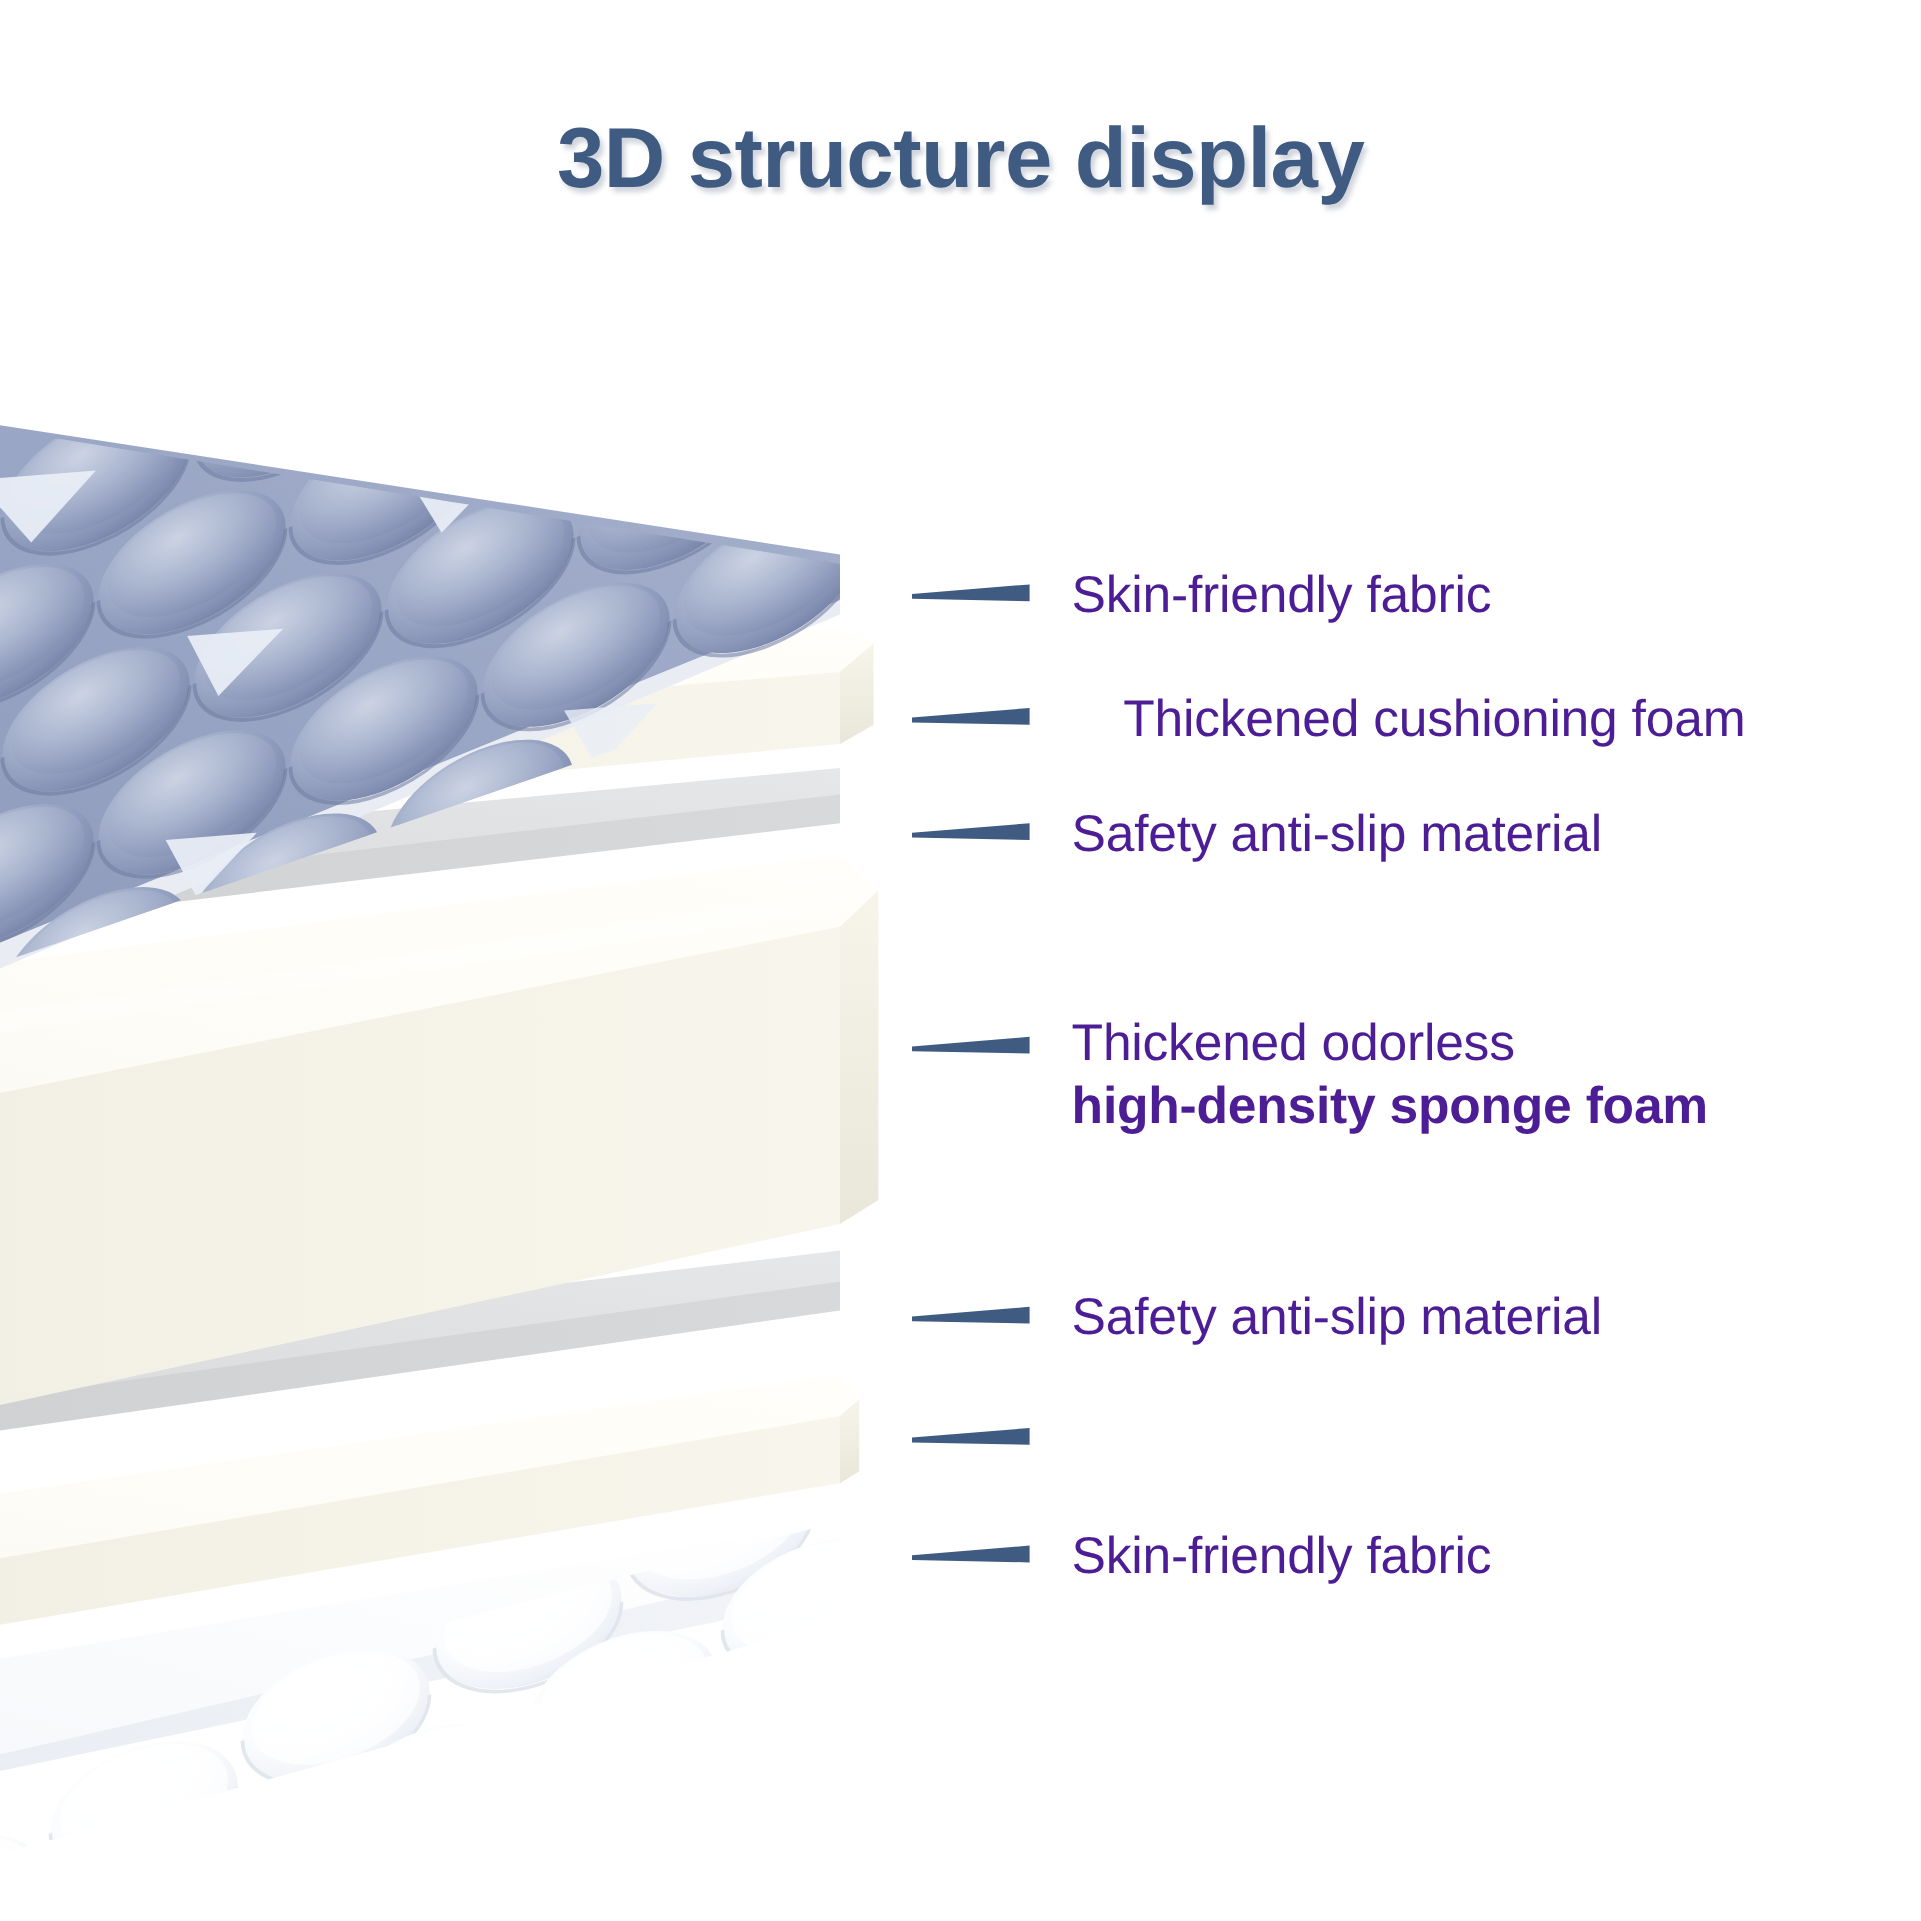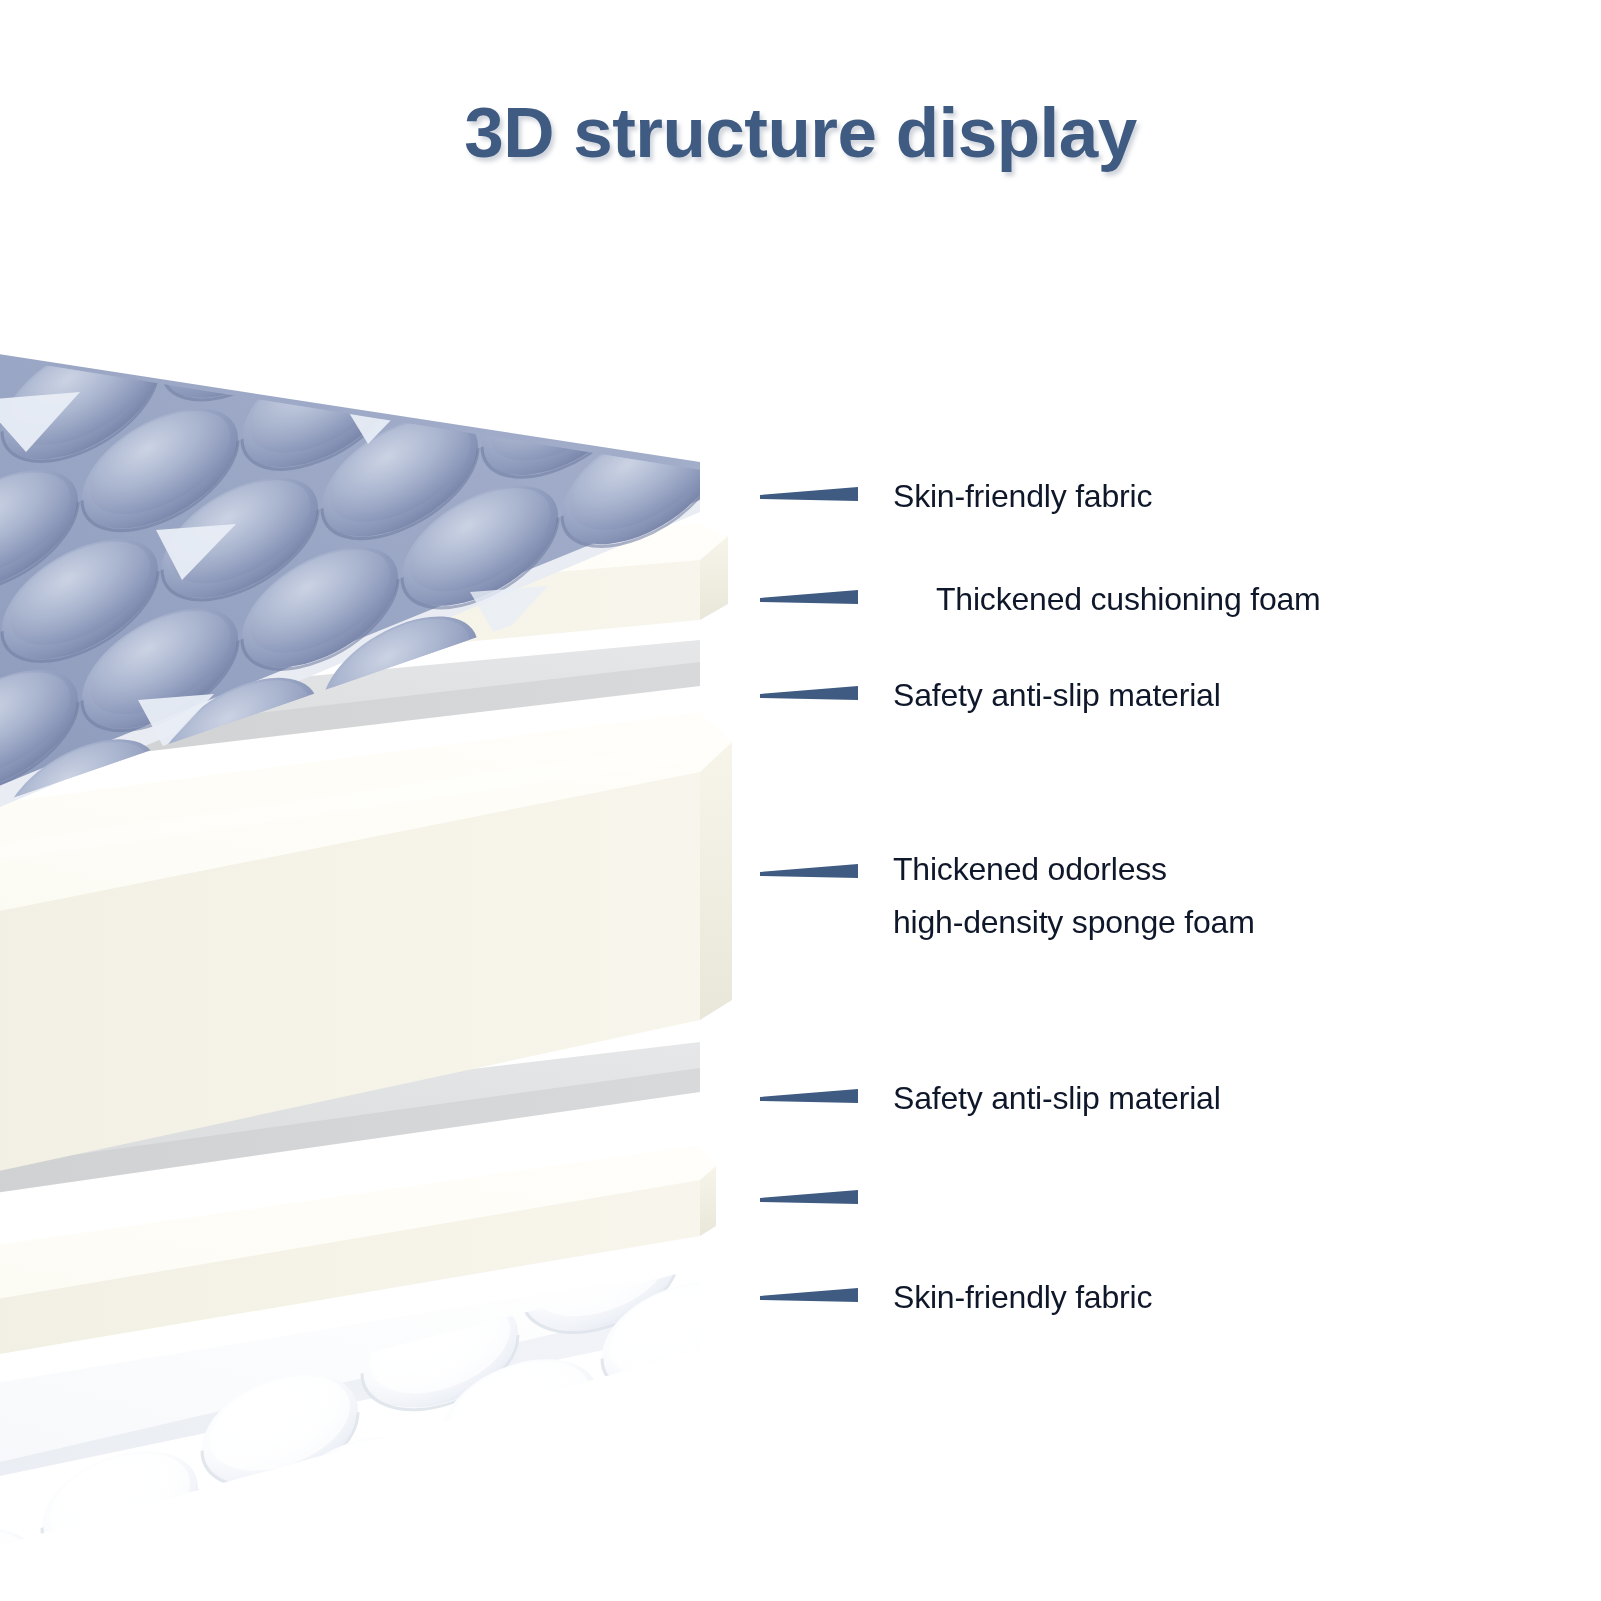--- a/index.html
+++ b/index.html
@@ -42,28 +42,28 @@
     left: 0;
     top: 0;
     width: 1601px;
     height: 1601px;
   }
   #stack svg { display: block; }
 
   
   .label {
     position: absolute;
-    color: #0f172a;
-    font-size: 32px;
+    color: #4c1d95;
+    font-size: 43px;
     line-height: 53px;
     white-space: nowrap;
     letter-spacing: -0.2px;
   }
   .label.two-line { white-space: normal; width: 640px; }
-  .label .l2 { display: block; }
+  .label .l2 { display: block; font-weight: bold; }
 </style>
 </head>
 <body>
 
 <div id="stage">
 
   <div class="title">3D structure display</div>
 
   <div id="stack">
     <svg width="1601" height="1601" viewBox="0 0 1601 1601" xmlns="http://www.w3.org/2000/svg" aria-hidden="true">

